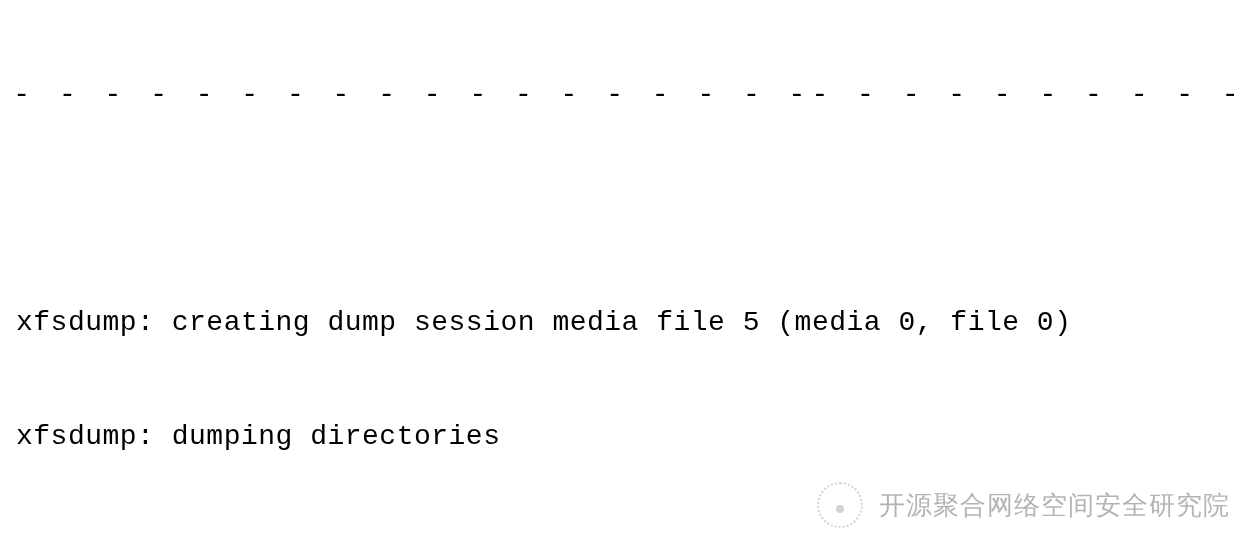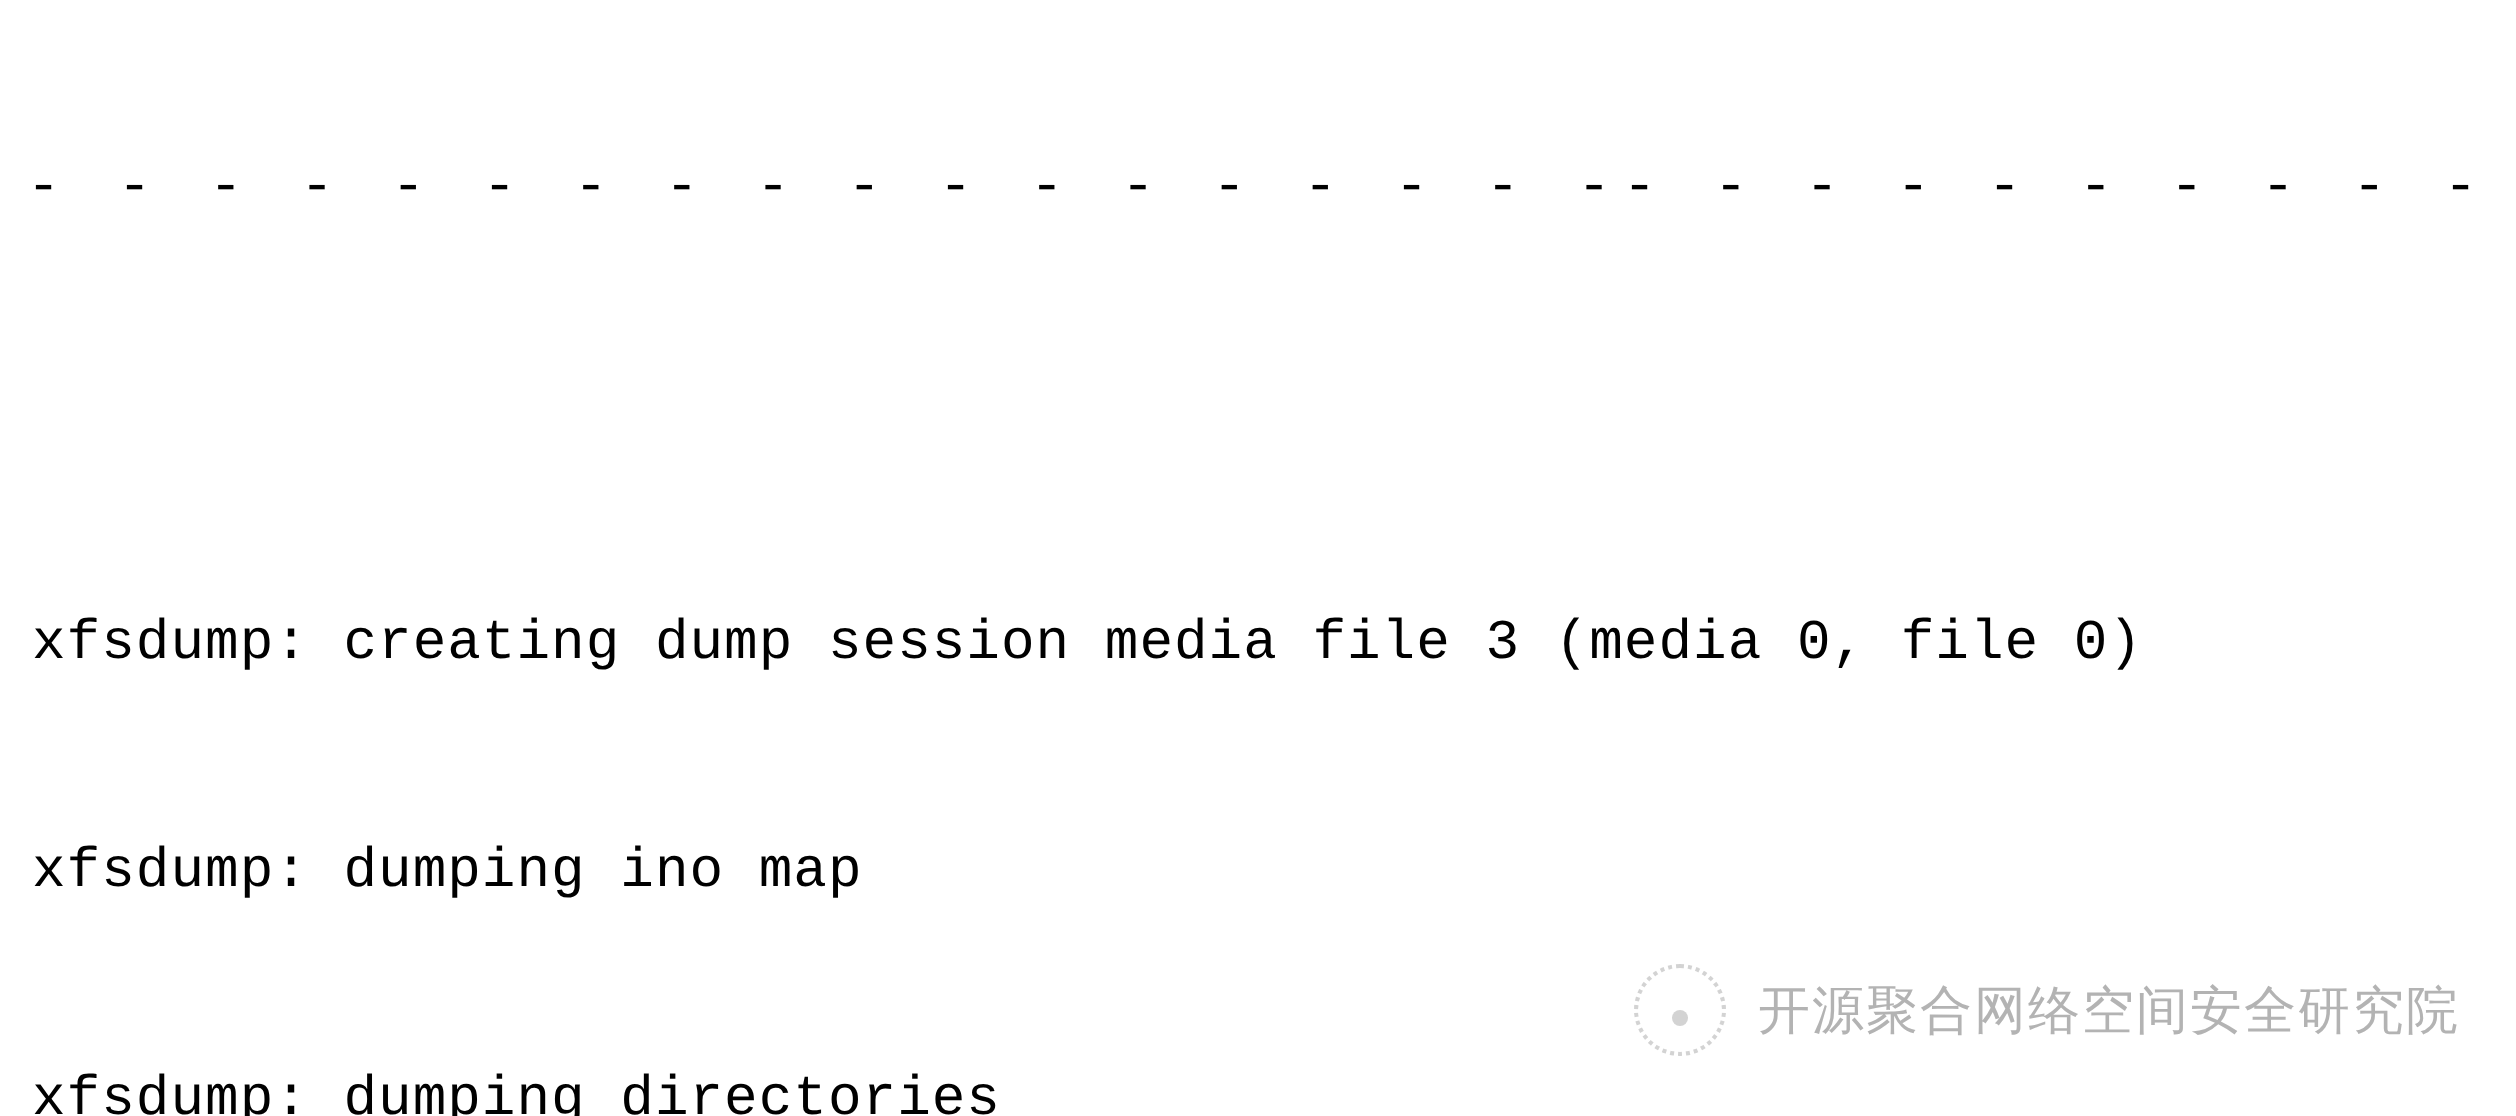--- a/index.html
+++ b/index.html
@@ -76,22 +76,21 @@
   </style>
 </head>
 <body>
 
 <div class="terminal">
   <div class="separator-line">
     <span class="sep-dash">- - - - - - - - - - - - - - - - - - - - - - - - - - - - - - - -</span>
     <span class="sep-dash">- - - - - - - - - - - - - - - - - - - - - - - -</span>
   </div>
   <div>&nbsp;</div>
-  <div>xfsdump: creating dump session media file 3 (media 0, file 0)</div>
-  <div>xfsdump: dumping ino map</div>
+  <div>xfsdump: creating dump session media file 5 (media 0, file 0)</div>
   <div>xfsdump: dumping directories</div>
   
   
   
   
   
   
   
   
   

